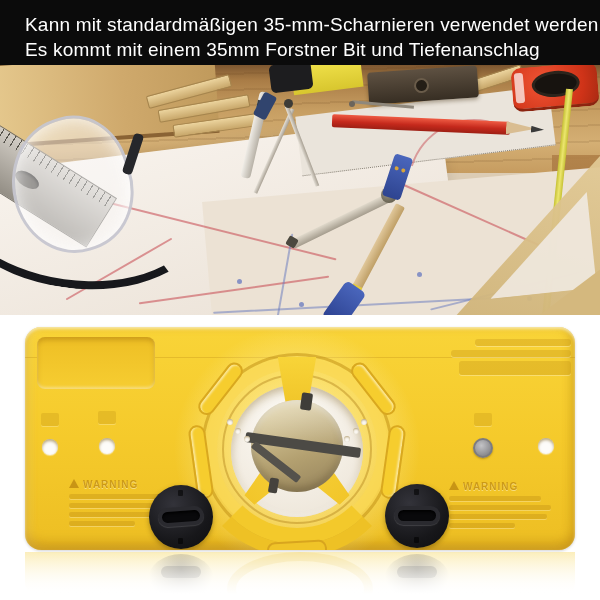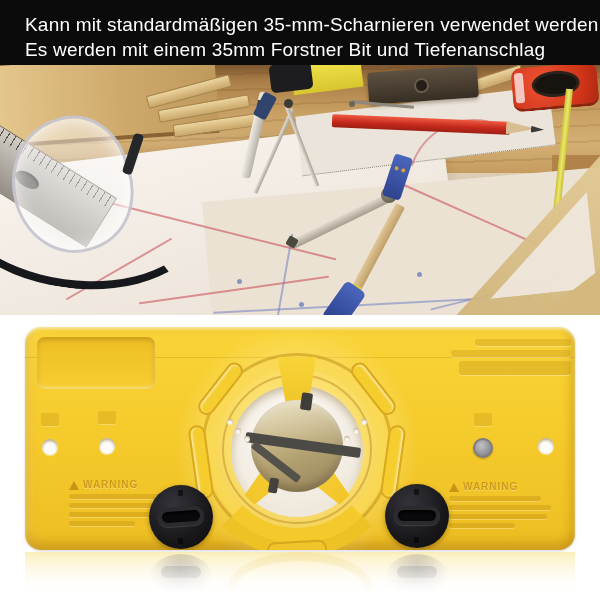--- a/index.html
+++ b/index.html
@@ -189,21 +189,21 @@
   .jig-pin { position:absolute; left:448px; top:111px; width:20px; height:20px; border-radius:50%;
     background:radial-gradient(circle at 40% 35%, #c3c3c6, var(--pin-gray,#8d8d91) 70%, #6f6f73);
     border:2px solid #7c7c80; box-shadow:0 1px 2px rgba(100,70,0,.4); }
   .emboss-mark { position:absolute; width:18px; height:13px; border-radius:2px;
     background:rgba(170,120,10,.20); box-shadow:0 1px 0 rgba(255,255,255,.25); }
   .em1 { left:16px; top:86px; } .em2 { left:73px; top:84px; } .em3 { left:449px; top:86px; }
 
   .warn { position:absolute; width:114px; }
   .warn-left  { left:44px;  top:152px; }
   .warn-right { left:424px; top:154px; }
-  .warn-head { display:flex; align-items:flex-end; gap:4px; }
+  .warn-head { display:flex; align-items:flex-start; gap:4px; }
   .warn-tri { width:0; height:0; border-left:5px solid transparent;
     border-right:5px solid transparent; border-bottom:9px solid rgba(185,132,15,.75); }
   .warn-word { font-size:10px; font-weight:bold; letter-spacing:1px;
     color:rgba(200,148,18,.9); text-shadow:0 1px 0 rgba(255,255,255,.4); }
   .warn-bar { height:5px; border-radius:2px; margin-top:4px;
     background:rgba(170,120,10,.26); box-shadow:0 1px 0 rgba(255,255,255,.28); }
   .wb1 { width:102px; } .wb2 { width:92px; } .wb3 { width:98px; } .wb4 { width:66px; }
 
   .dial { position:absolute; left:172px; top:22px; width:200px; height:200px; }
   .dial-halo { position:absolute; left:-40px; top:-40px; width:280px; height:280px; border-radius:50%;
@@ -288,21 +288,21 @@
   .refl-fade { position:absolute; left:0; top:0; width:550px; height:48px;
     background:linear-gradient(180deg, rgba(255,255,255,.30), #ffffff 88%); }
 </style>
 </head>
 <body>
 
 <div class="stage">
 
   <div class="banner">
     <div class="banner-line l1">Kann mit standardmäßigen 35-mm-Scharnieren verwendet werden.</div>
-    <div class="banner-line l2">Es werden mit einem 35mm Forstner Bit und Tiefenanschlag</div>
+    <div class="banner-line l2">Es kommt mit einem 35mm Forstner Bit und Tiefenanschlag</div>
   </div>
 
   <div class="photo">
     <div class="wood-band"></div>
     <div class="wood-grain"></div>
     <div class="wood-dark-corner"></div>
     <div class="wood-left-plank"></div>
     <div class="stick s1"></div>
     <div class="stick s2"></div>
     <div class="stick s3"></div>

